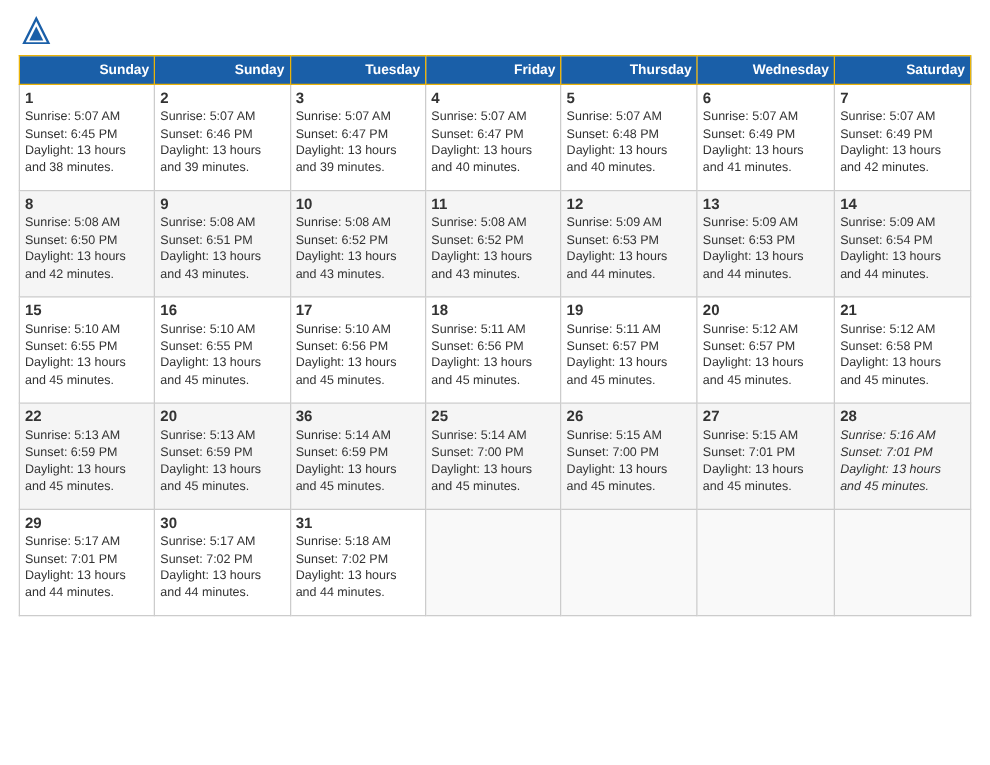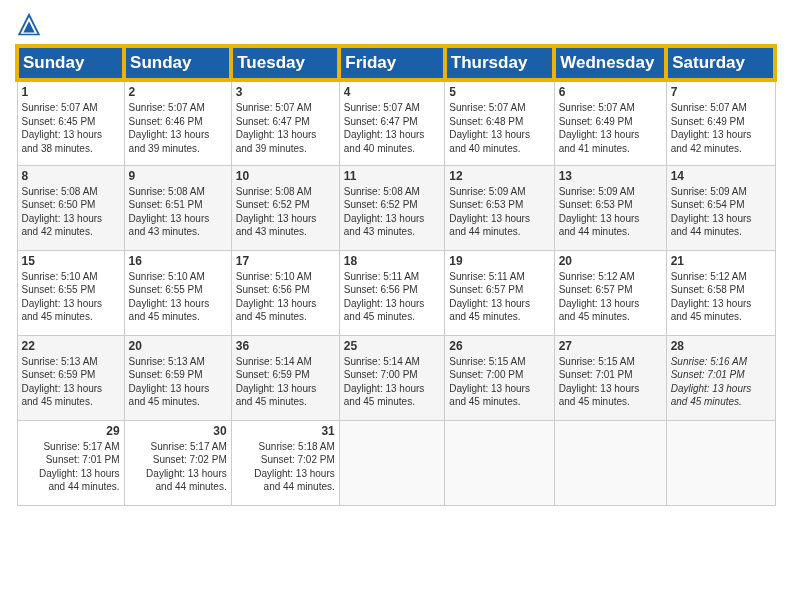--- a/index.html
+++ b/index.html
@@ -53,24 +53,24 @@
     }
     .calendar {
       width: 100%;
       border-collapse: collapse;
       font-size: 9.5px;
     }
     .calendar thead th {
       background: #1a5fa8;
       color: #fff;
       font-weight: bold;
-      font-size: 17px;
+      font-size: 11px;
       padding: 5px 4px;
-      text-align: left;
-      border: 4px solid #eab308;
+      text-align: right;
+      border: 1px solid #eab308;
     }
     .calendar tbody td {
       vertical-align: top;
       border: 1px solid #ccc;
       padding: 3px 4px;
       width: 113px;
       height: 85px;
       background: #fff;
     }
     .calendar tbody tr:nth-child(even) td {
@@ -86,21 +86,20 @@
     .day-info {
       font-size: 10px;
       color: #333;
       line-height: 1.35;
     }
     .empty-cell {
       background: #f9f9f9 !important;
     }
     .last-row td {
       height: 70px;
-      text-align: right;
     }
   </style>
 </head>
 <body>
 
 <div class="page">
   <div class="header">
     <div class="logo">
       <svg class="logo-icon" viewBox="0 0 40 40">
         <polygon points="20,4 36,36 4,36" fill="#1a5fa8"></polygon>

